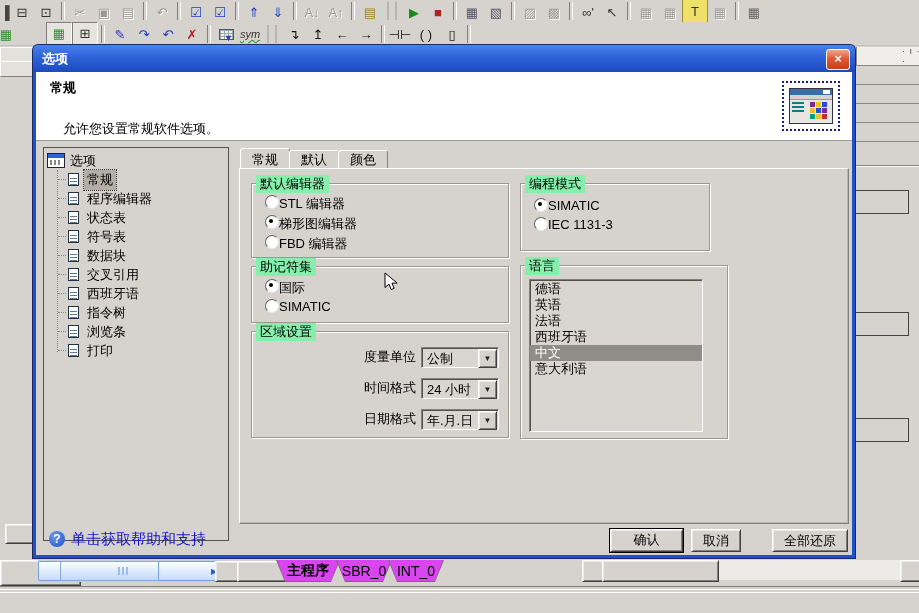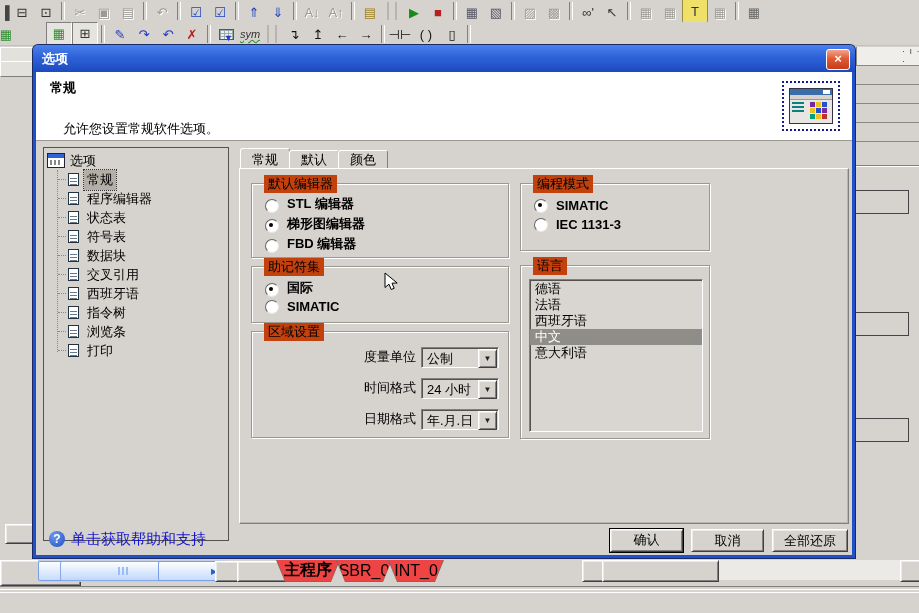--- a/index.html
+++ b/index.html
@@ -81,22 +81,22 @@
   .tlabel.sel{background:#B3AFA7;outline:1px dotted #333;}
 
   
   .dtab{position:absolute;top:7px;height:21px;line-height:21px;padding:0 11px;background:#D6D3CE;
         border:1px solid;border-color:#FFF #808080 #D6D3CE #FFF;border-radius:3px 3px 0 0;box-sizing:border-box;}
   .dtab.inactive{top:9px;height:19px;line-height:18px;border-bottom:none;}
   .tabpage{position:absolute;left:203px;top:27px;width:610px;height:356px;background:#D6D3CE;
            border:1px solid;border-color:#FFF #808080 #808080 #FFF;box-shadow:inset -1px -1px 0 #B8B5B0;box-sizing:border-box;}
 
   .grp{position:absolute;border:1px solid #9A9890;box-shadow:1px 1px 0 #FFF,inset 1px 1px 0 #FFF;box-sizing:border-box;}
-  .grp-label{position:absolute;top:-9px;left:12px;background:#c2410c;padding:0 4px;white-space:nowrap;}
-  .ritem{position:absolute;display:flex;align-items:flex-end;gap:8px;white-space:nowrap;cursor:default;font-weight:bold;}
+  .grp-label{position:absolute;top:-9px;left:4px;background:#86efac;padding:0 4px;white-space:nowrap;}
+  .ritem{position:absolute;display:flex;align-items:flex-start;gap:0;white-space:nowrap;cursor:default;}
   .radio{width:12px;height:12px;border-radius:50%;background:#FFF;flex:0 0 auto;position:relative;
          border:1px solid;border-color:#666 #E9E7E2 #E9E7E2 #666;box-shadow:inset 1px 1px 0 #404040 -0px;}
   .radio.on::after{content:"";position:absolute;left:3px;top:3px;width:4px;height:4px;border-radius:50%;background:#000;}
 
   .listbox{position:absolute;left:8px;top:13px;width:174px;height:153px;background:#D9D6D1;
            border:1px solid;border-color:#808080 #FFF #FFF #808080;box-shadow:inset 1px 1px 0 #55524C;
            overflow:hidden;box-sizing:border-box;padding-top:1px;}
   .lrow{height:16px;line-height:16px;padding-left:5px;white-space:nowrap;}
   .lrow.sel{background:#8F8D88;color:#FFF;}
 
@@ -118,22 +118,22 @@
   .xpbtn{background:linear-gradient(180deg,#FDFEFF,#C7DCFC);border:1px solid #7AA0E8;border-radius:2px;
          display:flex;align-items:center;justify-content:center;color:#2B5DC8;font-size:8px;}
   .xptrack{background:#F2F6FD;border:1px solid #C2CEE2;}
   .xpthumb{background:linear-gradient(180deg,#FDFEFF,#C0D7FB);border:1px solid #88AAE8;border-radius:2px;position:relative;}
   .xpthumb::after{content:"";position:absolute;left:50%;top:5px;width:12px;height:8px;margin-left:-6px;
          background:repeating-linear-gradient(90deg,#9CBCF8 0 2px,transparent 2px 4px);}
   .cbtn{display:flex;align-items:center;justify-content:center;font-size:8px;color:#000;}
   .sheet-tab{position:absolute;top:0;height:22px;clip-path:polygon(0 0,100% 0,calc(100% - 9px) 100%,9px 100%);
              background:#6F6D68;padding:0;box-sizing:border-box;}
   .sheet-tab .inner{position:absolute;left:1px;top:0;right:1px;bottom:1px;
-             clip-path:polygon(0 0,100% 0,calc(100% - 8px) 100%,8px 100%);background:#ef4444;
-             display:flex;align-items:center;justify-content:center;font-size:16px;white-space:nowrap;}
+             clip-path:polygon(0 0,100% 0,calc(100% - 8px) 100%,8px 100%);background:#d946ef;
+             display:flex;align-items:center;justify-content:center;font-size:14px;white-space:nowrap;}
   .sheet-tab.active .inner{font-weight:bold;}
   .statusbar{position:absolute;left:0;top:592px;width:919px;height:21px;background:#D6D3CE;border-top:1px solid #FFF;}
 
   .cursor{position:absolute;left:384px;top:272px;z-index:60;}
 </style>
 </head>
 <body>
 
 <div class="screen">
 
@@ -504,24 +504,25 @@
           <div class="ritem" style="left:13px;top:12px;">
             <span class="radio on"></span>
             <span>国际</span>
           </div>
           <div class="ritem" style="left:13px;top:32px;">
             <span class="radio"></span>
             <span>SIMATIC</span>
           </div>
         </div>
 
-        <div class="grp" style="left:280px;top:96px;width:190px;height:174px;">
+        <div class="grp" style="left:280px;top:96px;width:208px;height:174px;">
           <span class="grp-label">语言</span>
           <div class="listbox">
               <div class="lrow">德语</div>
+              <div class="lrow">英语</div>
               <div class="lrow">法语</div>
               <div class="lrow">西班牙语</div>
               <div class="lrow sel">中文</div>
               <div class="lrow">意大利语</div>
             </div>
         </div>
 
         <div class="grp" style="left:11px;top:162px;width:258px;height:107px;">
           <span class="grp-label">区域设置</span>
 
@@ -547,21 +548,21 @@
             </div>
           </div>
         </div>
 
       </div>
     </div>
 
     <div class="helpicon" style="left:13px;top:486px;position:absolute;">?</div>
     <div class="helptext" style="left:35px;top:485px;">单击获取帮助和支持</div>
     <div class="dlgbtn raised default" style="left:574px;top:484px;width:73px;">确认</div>
-    <div class="dlgbtn raised" style="left:655px;top:484px;width:73px;">取消</div>
+    <div class="dlgbtn raised" style="left:655px;top:484px;width:50px;">取消</div>
     <div class="dlgbtn raised" style="left:736px;top:484px;width:76px;">全部还原</div>
   </div>
 
   <svg class="cursor" width="18" height="19" viewBox="0 0 18 19">
     <path d="M1,1 L1,15.5 L5,12.2 L7.2,17.5 L10.2,16.3 L8,11.2 L13.2,11 Z" fill="#FFFFFF" stroke="#000000" stroke-width="1"></path>
   </svg>
 
 </div>
 
 </body></html>

